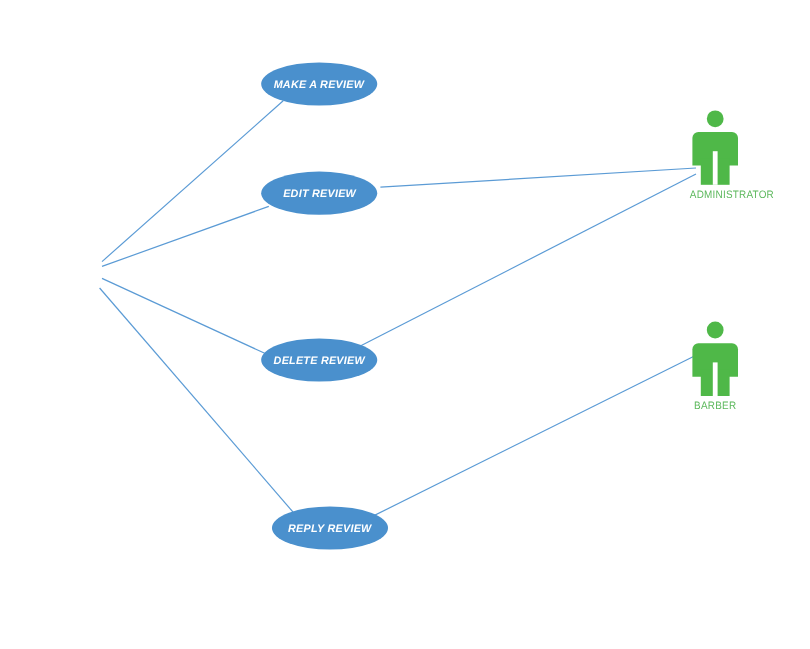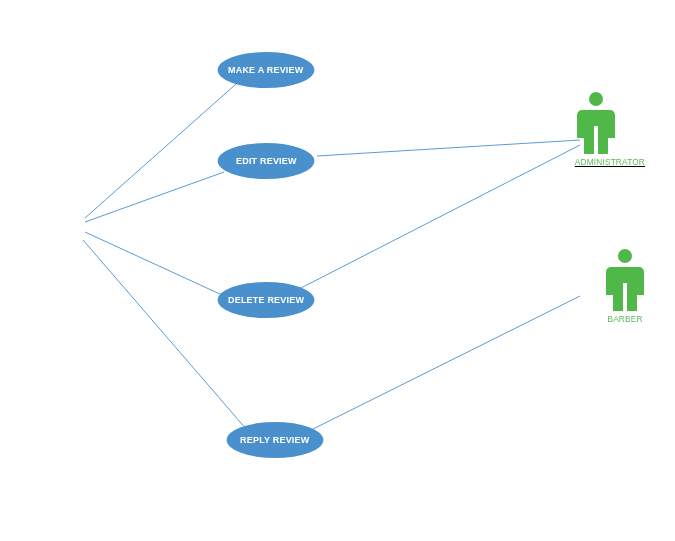--- a/index.html
+++ b/index.html
@@ -39,20 +39,21 @@
     letter-spacing: 0.2px;
     text-transform: uppercase;
     transform: scaleX(0.93);
     white-space: nowrap;
     box-sizing: border-box;
   }
   .usecase-text {
     transform: scaleX(1.075);
     display: block;
     line-height: 1;
+    font-style: italic;
   }
   .actor {
     position: absolute;
     width: 46px;
   }
   .actor-figure {
     position: relative;
     width: 46px;
     height: 62px;
     margin: 0 auto;
@@ -130,31 +131,31 @@
 
   <div class="usecase" style="left: 214px; top: 282px; width: 104px; height: 36px;">
     <span class="usecase-text">DELETE REVIEW</span>
   </div>
 
   <div class="usecase" style="left: 223px; top: 422px; width: 104px; height: 36px;">
     <span class="usecase-text">REPLY REVIEW</span>
   </div>
 
 
-  <div class="actor" style="left: 573px; top: 92px; text-decoration: underline;">
+  <div class="actor" style="left: 573px; top: 92px;">
     <div class="actor-figure">
       <div class="actor-head"></div>
       <div class="actor-body"></div>
       <div class="actor-legs"></div>
       <div class="actor-gap"></div>
     </div>
     <div class="actor-label">ADMINISTRATOR</div>
   </div>
 
-  <div class="actor" style="left: 573px; top: 249px; margin-left: 29px;">
+  <div class="actor" style="left: 573px; top: 268px;">
     <div class="actor-figure">
       <div class="actor-head"></div>
       <div class="actor-body"></div>
       <div class="actor-legs"></div>
       <div class="actor-gap"></div>
     </div>
     <div class="actor-label">BARBER</div>
   </div>
 
 </div>

